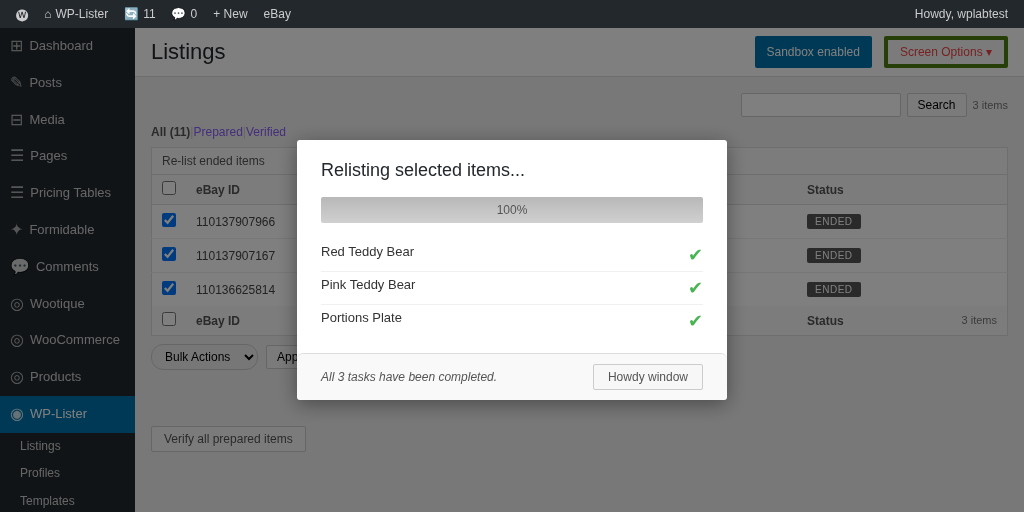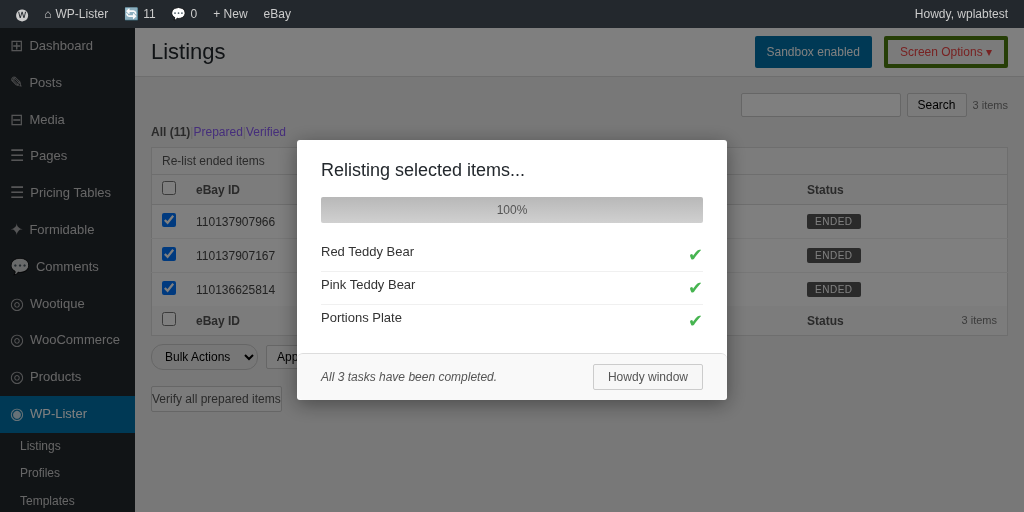--- a/index.html
+++ b/index.html
@@ -131,21 +131,21 @@
       border-radius: 2px;
       text-transform: uppercase;
       letter-spacing: 0.5px;
     }
     .link-blue { color: #0073aa; cursor: pointer; }
 
     .bulk-row { padding: 8px 0; display: flex; align-items: center; gap: 8px; }
     .bulk-select { padding: 4px 9px; border: 1px solid #ccc; border-radius: 12px; font-size: 12px; }
     .btn-apply { background: #f7f7f7; border: 1px solid #ccc; padding: 4px 10px; font-size: 12px; cursor: pointer; border-radius: 2px; }
 
-    .verify-btn { background: #f7f7f7; border: 1px solid #ccc; padding: 5px 0; font-size: 12px; cursor: pointer; border-radius: 2px; color: #555; }
+    .verify-btn { background: #f7f7f7; border: 1px solid #ccc; padding: 5px 12px; font-size: 12px; cursor: pointer; border-radius: 2px; color: #555; margin-top: 40px; }
 
     
     .overlay {
       position: fixed;
       top: 28px; left: 0; right: 0; bottom: 0;
       background: rgba(0,0,0,0.5);
       z-index: 500;
       display: flex;
       align-items: center;
       justify-content: center;

